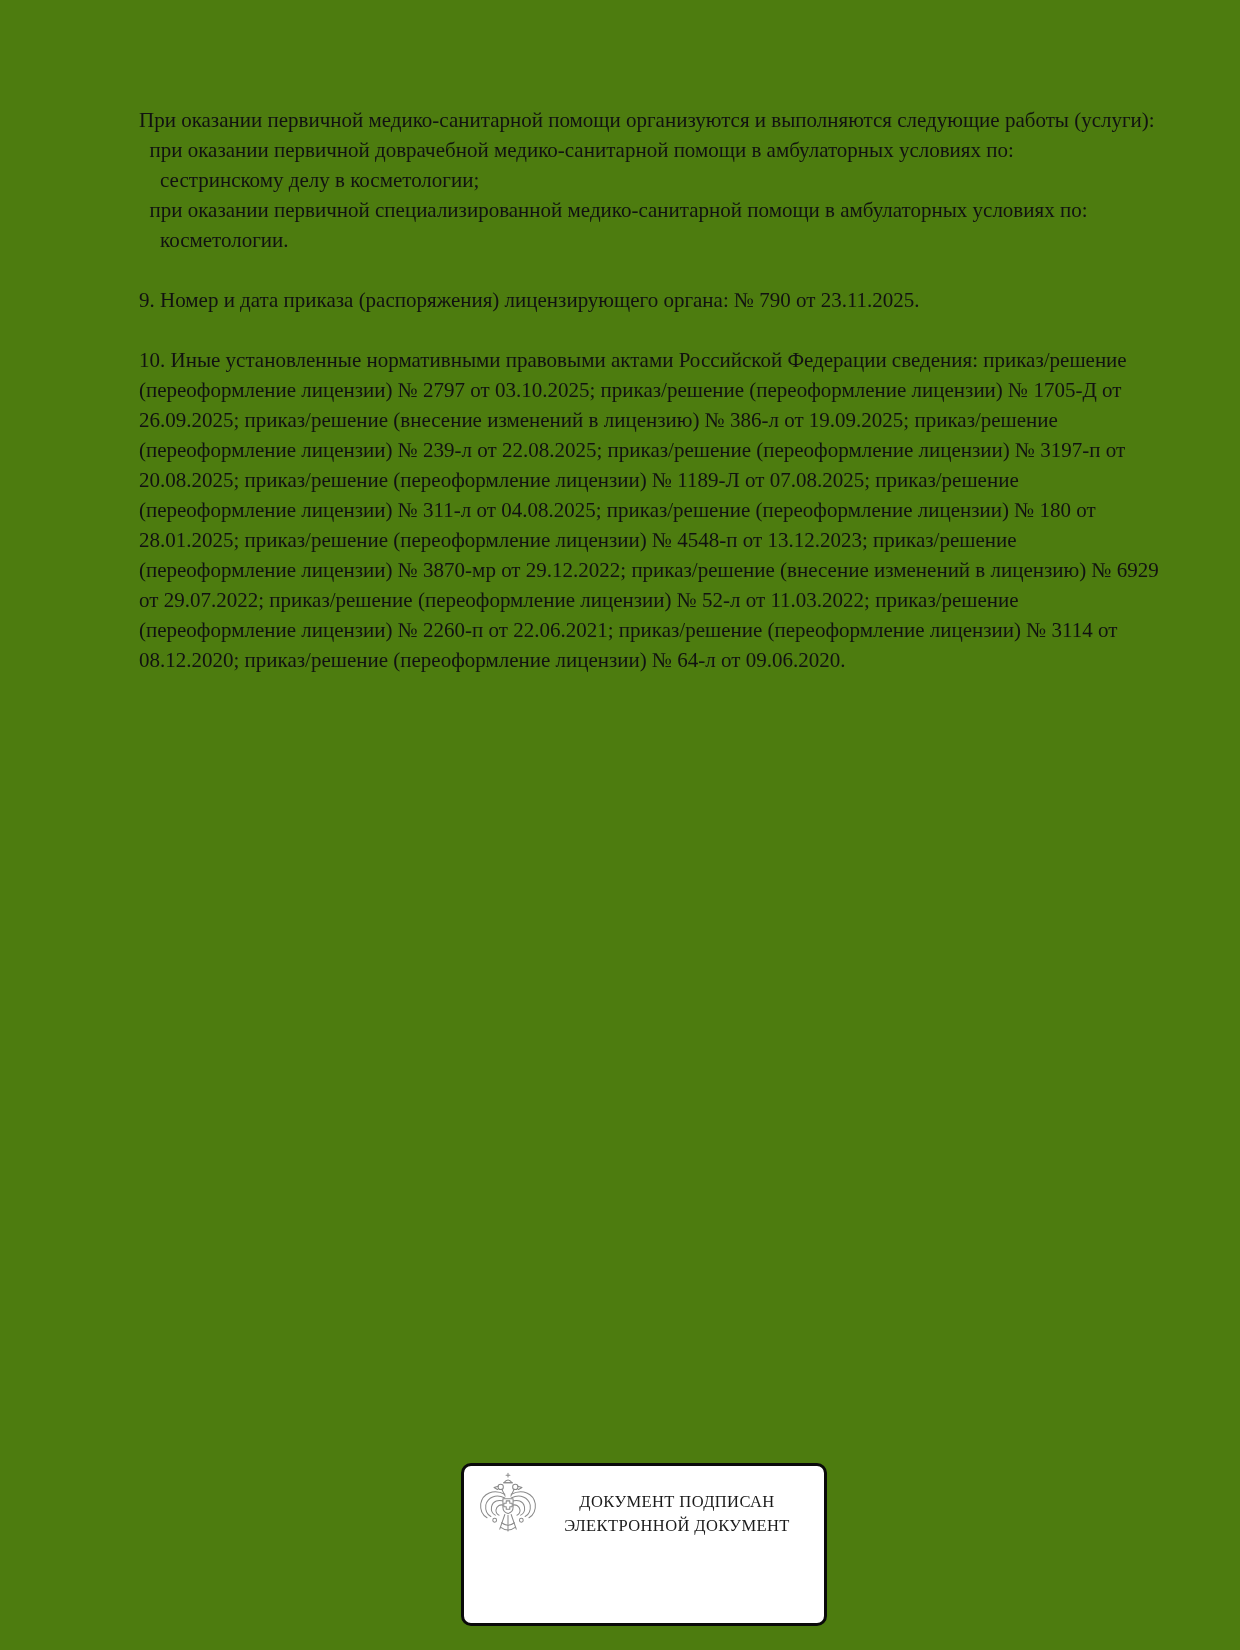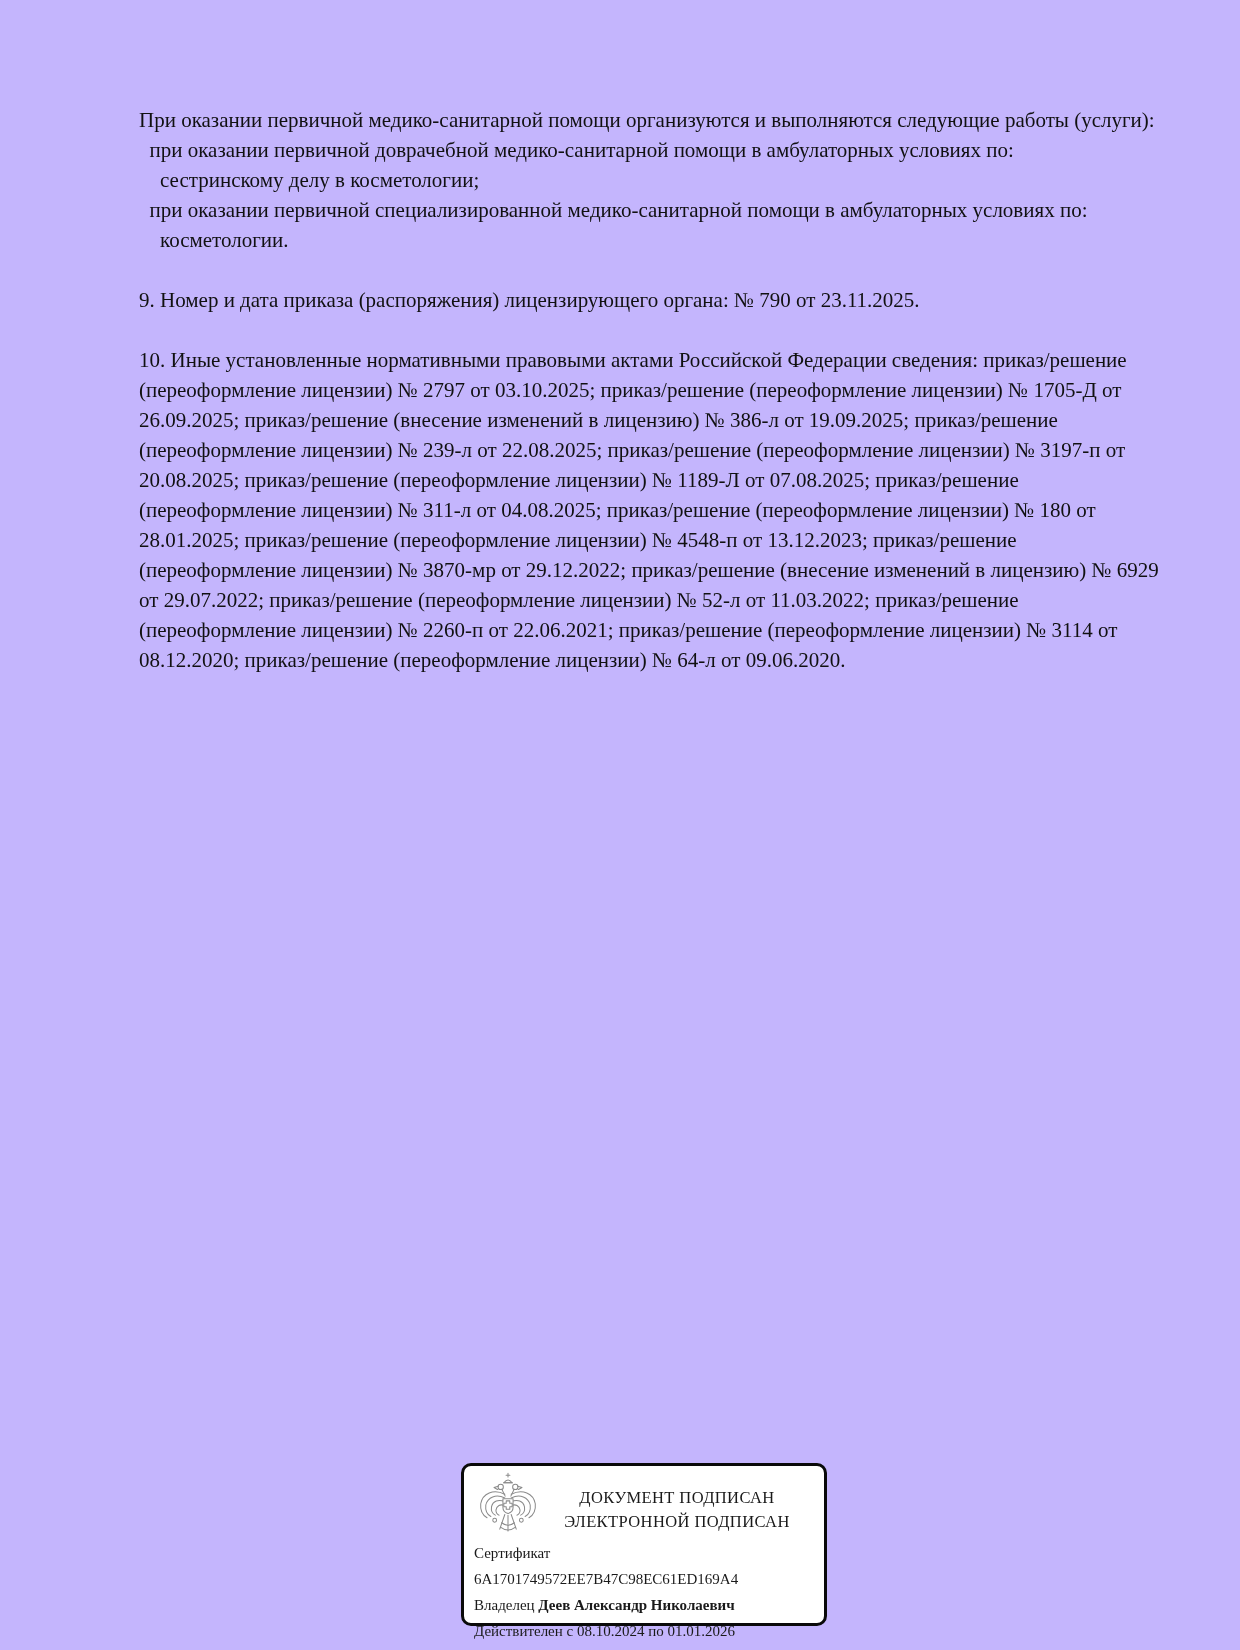--- a/index.html
+++ b/index.html
@@ -11,21 +11,21 @@
     width: 1240px;
     height: 1650px;
     position: relative;
     overflow: hidden;
     font-family: "Liberation Serif", "DejaVu Serif", serif;
     color: #111111;
   }
   .page {
     position: absolute;
     inset: 0;
-    background: #c4b5fd;
+    background: #4d7c0f;
     text-decoration: underline;
   }
   .content {
     position: absolute;
     left: 139px;
     top: 105px;
     width: 1032px;
     font-size: 21px;
     line-height: 30px;
   }
@@ -40,21 +40,21 @@
     top: 1463px;
     width: 366px;
     height: 163px;
     box-sizing: border-box;
     border: 3px solid #0a0a0a;
     border-radius: 10px;
     background: #ffffff;
   }
   .stamp-top {
     display: flex;
-    align-items: center;
+    align-items: flex-end;
     padding: 6px 10px 0 12px;
   }
   .emblem {
     flex: 0 0 auto;
     width: 64px;
     height: 66px;
     display: block;
   }
   .emblem svg { display: block; width: 64px; height: 66px; }
   .stamp-title {
@@ -120,29 +120,18 @@
             <circle cx="71" cy="76" r="3"></circle>
 
             <path d="M45 67 L37 90 M50 68 L50 93 M55 67 L63 90"></path>
             <path d="M40 80 Q50 88 60 80"></path>
             <path d="M38 87 Q50 96 62 87"></path>
           </g>
         </svg>
       </span>
       <div class="stamp-title">
         <div>ДОКУМЕНТ ПОДПИСАН</div>
-        <div>ЭЛЕКТРОННОЙ ПОДПИСАН</div>
+        <div>ЭЛЕКТРОННОЙ ДОКУМЕНТ</div>
       </div>
-    </div>
-    <div class="stamp-info">
-      <div class="info-line">
-        <span>Сертификат</span>
-        <span>6A1701749572EE7B47C98EC61ED169A4</span>
-      </div>
-      <div class="info-line">
-        <span>Владелец</span>
-        <span class="owner-name">Деев Александр Николаевич</span>
-      </div>
-      <div class="info-line">Действителен с 08.10.2024 по 01.01.2026</div>
     </div>
   </div>
 
 </div>
 
 </body></html>

